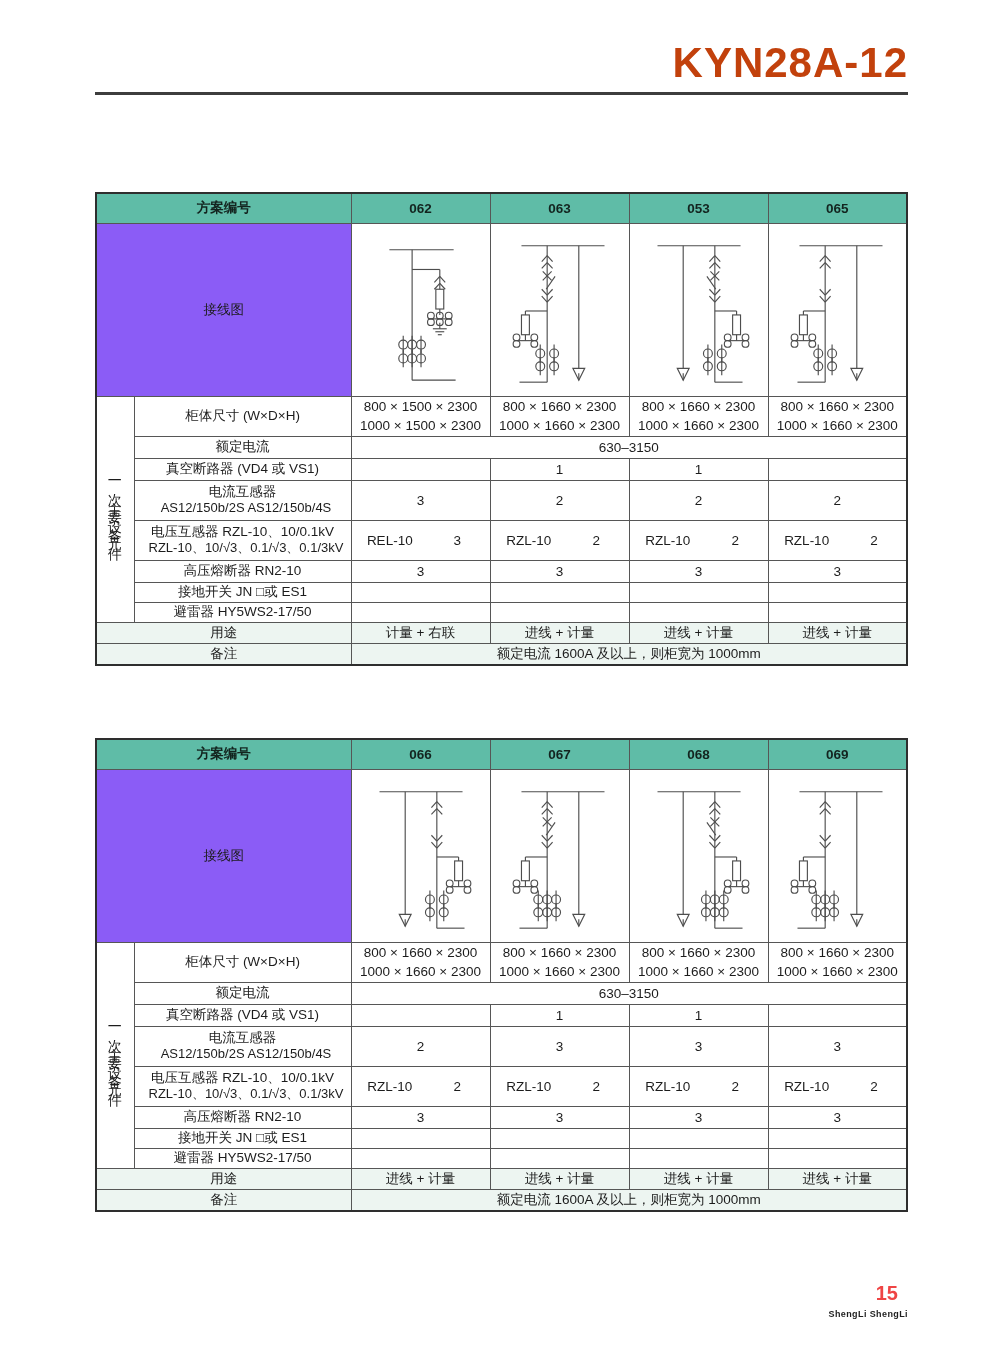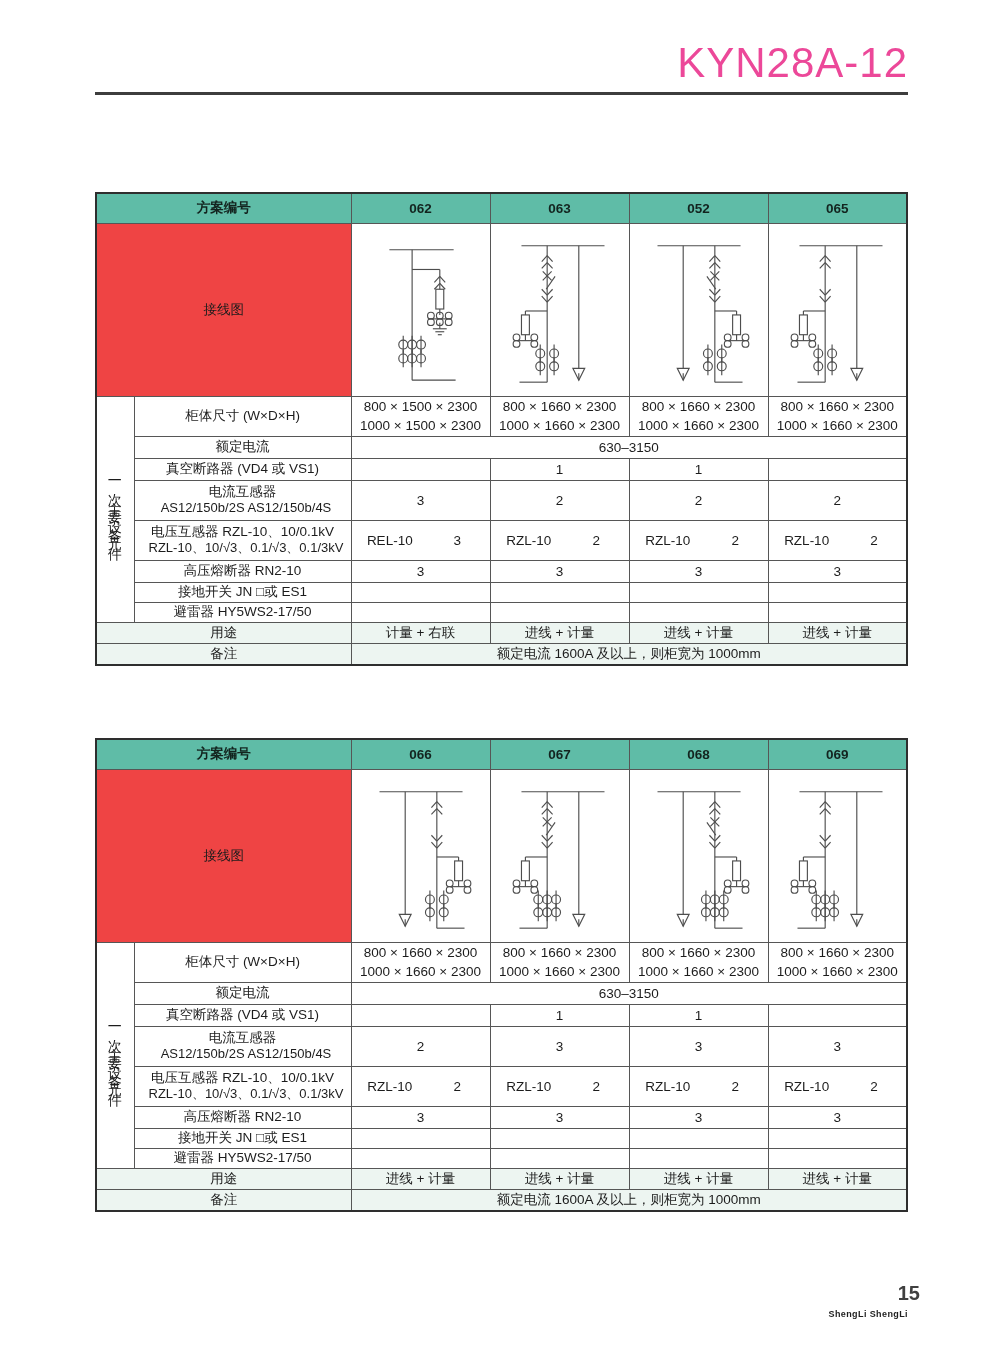--- a/index.html
+++ b/index.html
@@ -1,45 +1,45 @@
 <!DOCTYPE html>
 <html><head>
 <meta charset="utf-8">
 <style>
   html,body{margin:0;padding:0;background:#fff;}
   .page{position:relative;width:1000px;height:1357px;background:#ffffff;overflow:hidden;
         font-family:"Liberation Sans","DejaVu Sans",sans-serif;color:#1c1c1c;}
   
   .hdr{position:absolute;top:42px;left:95px;width:813px;text-align:right;}
-  .title{font-size:42px;font-weight:400;color:#ec4899;line-height:1.02;letter-spacing:1px;}
+  .title{font-size:42px;font-weight:700;color:#c2410c;line-height:1.02;letter-spacing:1px;}
   .subtitle{font-size:19px;font-weight:700;color:#00A874;margin-top:3px;letter-spacing:1px;}
   .rule{border-top:3px solid #3d3d3d;margin-top:7px;}
   
   .tblwrap{position:absolute;left:95px;width:697px;}
   #t0{top:192px;} #t1{top:738px;}
   table.spec{border-collapse:collapse;width:100%;table-layout:fixed;border:2px solid #2e2e2e;}
   table.spec td{border:1px solid #565656;text-align:center;vertical-align:middle;
                 font-size:13.5px;padding:0 2px;overflow:hidden;}
   td.th{background:#5FBCA7;font-weight:700;font-size:14px;color:#13241f;}
-  td.diaglbl,td.lightbg{background:#ef4444;}
+  td.diaglbl,td.lightbg{background:#8b5cf6;}
   td.diag{background:#fff;padding:0;}
   td.diag svg{display:block;margin:0 auto;}
   td.side{background:#fff;padding:0;}
   .sidetext{writing-mode:vertical-rl;text-orientation:upright;margin:0 auto;
             letter-spacing:9px;font-size:14px;font-weight:500;}
   td.lbl{text-align:left;padding-left:10px;line-height:1.3;}
   .l2{font-size:13px;padding-left:7px;}
   .dimcell{line-height:1.45;font-size:13px;}
   .ptflex{display:flex;height:100%;align-items:flex-end;}
   .ptflex .a{flex:1.2;display:flex;align-items:center;justify-content:center;}
   .ptflex .b{flex:1;display:flex;align-items:center;justify-content:center;}
   .dotdiv{width:0;border-left:1px dotted #8a8a8a;margin:4px 0;}
   tr.r-usage td, tr.r-notes td{background:#EDF5F1;}
   
-  .pageno{position:absolute;top:1282px;right:80px;font-size:20px;font-weight:700;color:#404040;text-align:right;}
+  .pageno{position:absolute;top:1282px;right:102px;font-size:20px;font-weight:700;color:#ef4444;text-align:right;}
   .brand{position:absolute;top:1309px;right:92px;font-size:9px;font-weight:700;color:#1f1f1f;letter-spacing:.4px;}
 </style>
 </head>
 <body>
 
 <div class="page">
   <div class="hdr">
     <div class="title">KYN28A-12</div>
     <div class="rule"></div>
   </div>
@@ -52,21 +52,21 @@
           <col style="width:139px">
           <col style="width:139px">
           <col style="width:139px">
           <col style="width:139px">
         </colgroup>
         <tbody>
           <tr style="height:30px">
             <td class="th" colspan="2">方案编号</td>
             <td class="th">062</td>
             <td class="th">063</td>
-            <td class="th">052</td>
+            <td class="th">053</td>
             <td class="th">065</td>
           </tr>
           <tr style="height:172px">
             <td class="diaglbl" colspan="2">接线图</td>
             <td class="diag">
               <svg viewBox="0 0 137 174" width="137" height="172">
                 <g fill="none" stroke="#4d4d4d" stroke-width="1.15">
                   <line x1="35" y1="26" x2="100" y2="26"></line>
                   <line x1="58" y1="26" x2="58" y2="158"></line>
                   <line x1="58" y1="158" x2="102" y2="158"></line>

